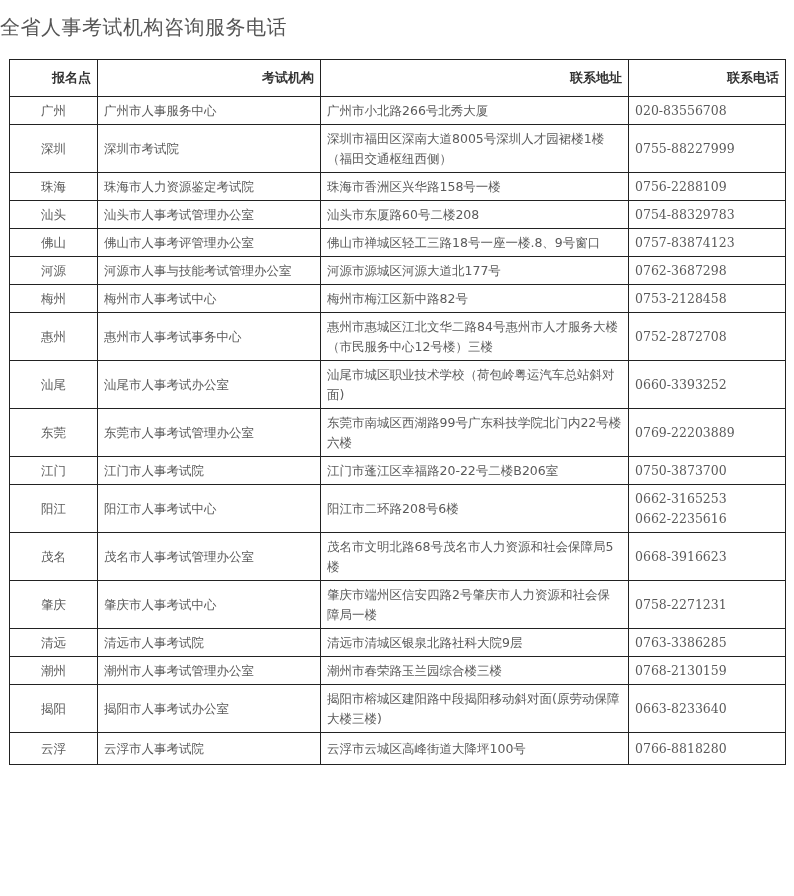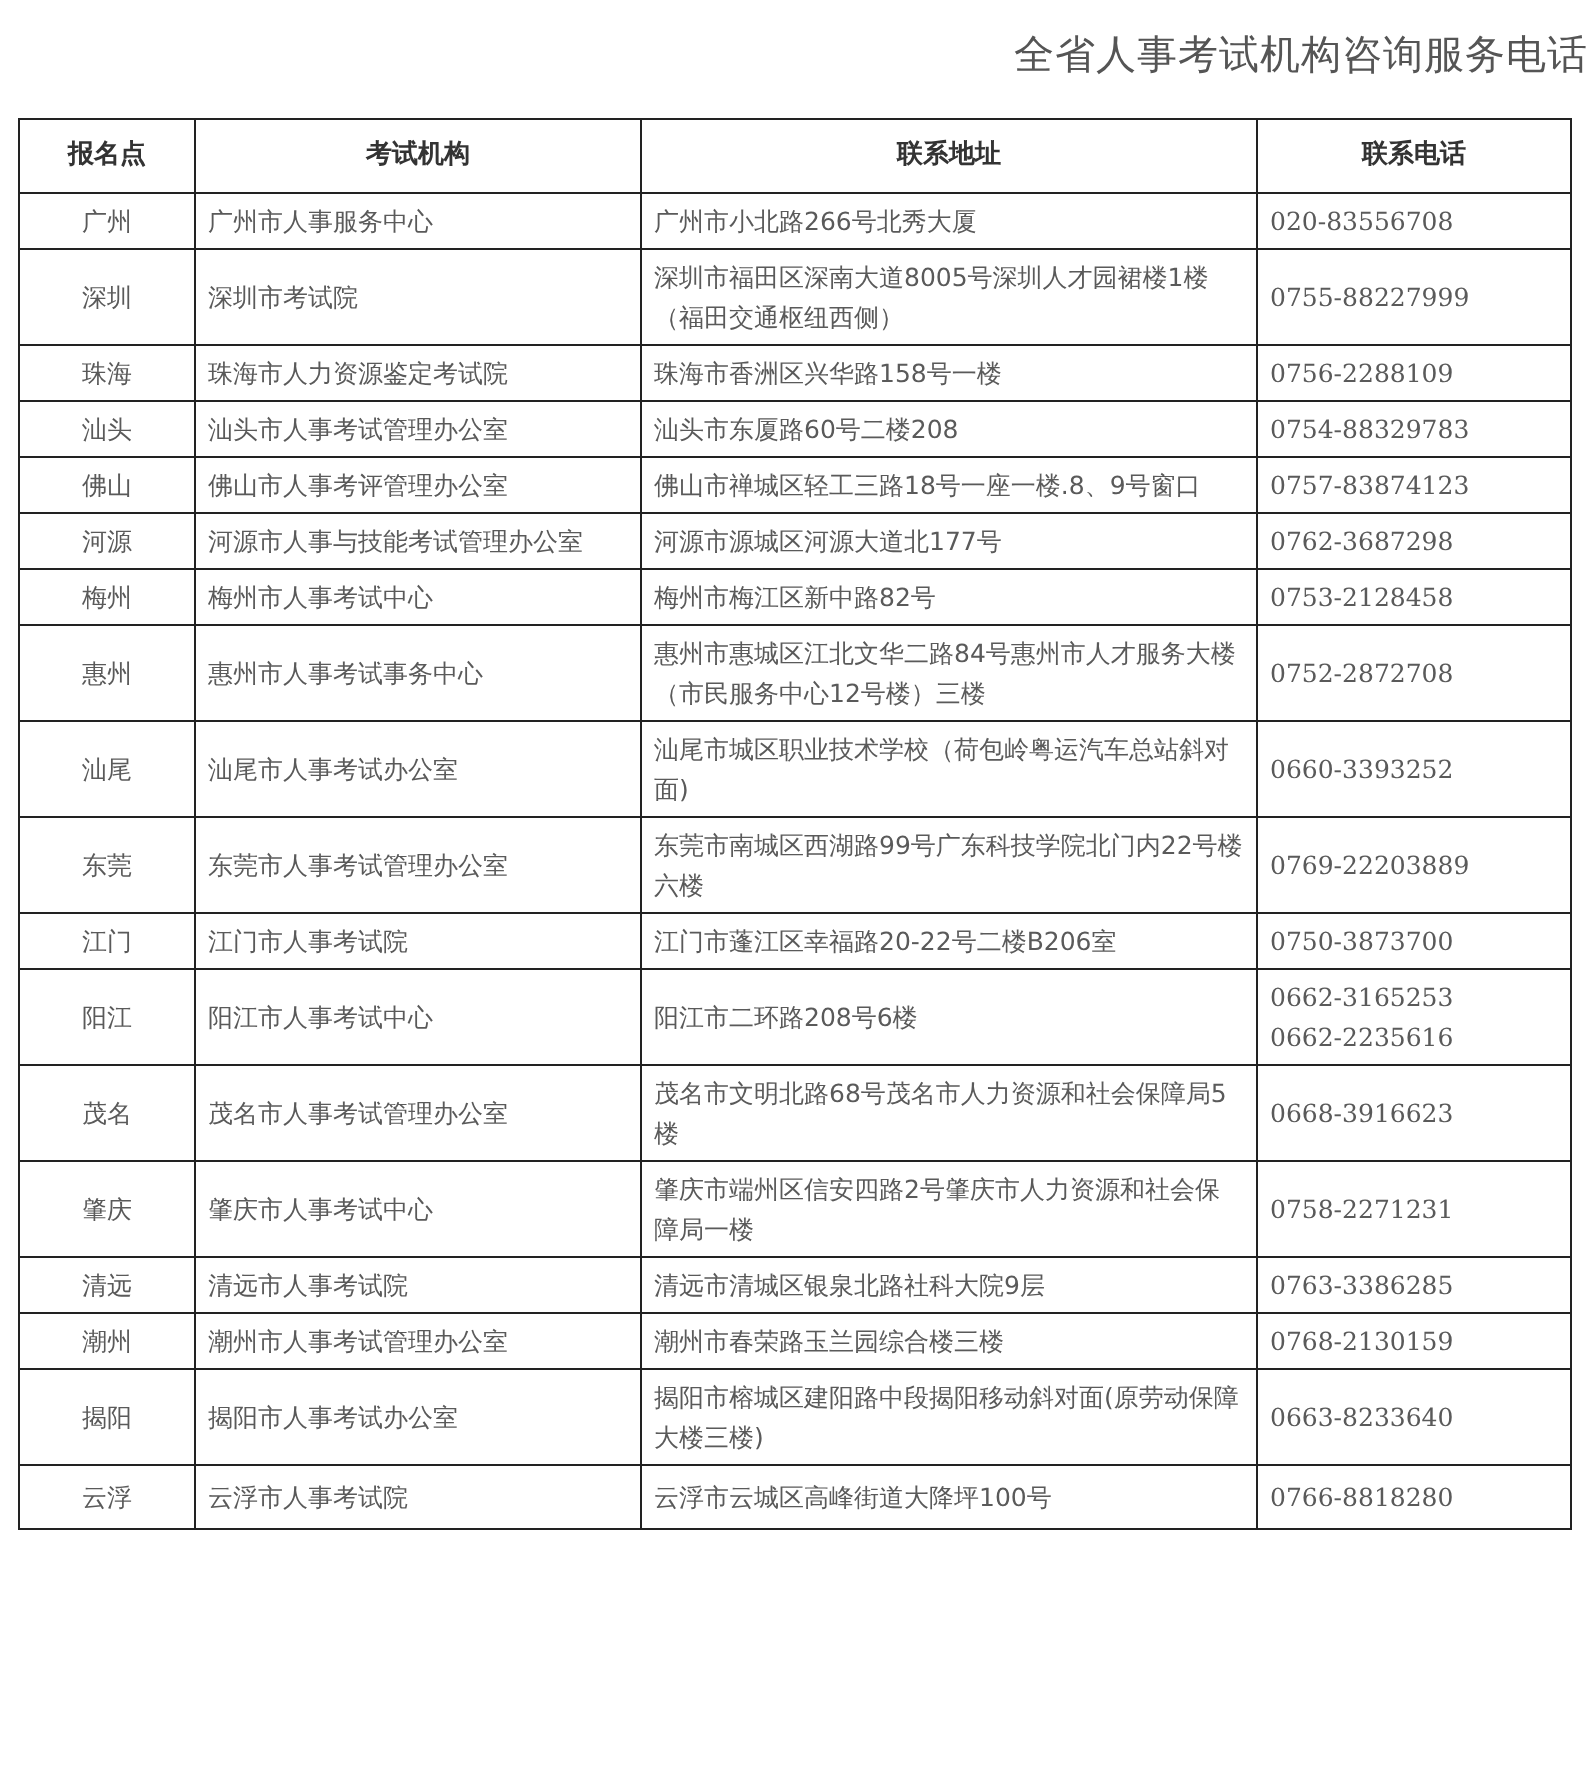--- a/index.html
+++ b/index.html
@@ -3,37 +3,37 @@
 <meta charset="utf-8">
 <style>
   html, body { margin: 0; padding: 0; background: #ffffff; }
   body {
     width: 794px; height: 896px; overflow: hidden;
     font-family: "DejaVu Sans", "Liberation Sans", sans-serif;
     color: #5a5a5a;
   }
   .title {
     position: absolute; left: 0; top: 14px; width: 794px;
-    text-align: right; font-size: 20px; color: #555555;
+    text-align: left; font-size: 20px; color: #555555;
     letter-spacing: 0.5px;
   }
   table.contacts {
     position: absolute; left: 9px; top: 59px;
     width: 776px; border-collapse: collapse;
     table-layout: fixed;
   }
   table.contacts th, table.contacts td {
     border: 1px solid #222222;
     font-size: 12.5px; line-height: 20px;
     padding: 3px 6px;
     vertical-align: middle;
   }
   table.contacts th {
     height: 30px; font-weight: bold; color: #333333;
-    text-align: center; font-size: 13px;
+    text-align: right; font-size: 13px;
   }
   td.col-site { text-align: center; }
   td.col-phone { font-family: "DejaVu Serif", "Liberation Serif", serif; font-size: 12px; padding-left: 8px; }
   td.col-addr .num, td.col-addr { }
   col.c1 { width: 88px; }
   col.c2 { width: 223px; }
   col.c3 { width: 308px; }
   col.c4 { width: 157px; }
   .phone-line { display: block; }
 </style>

